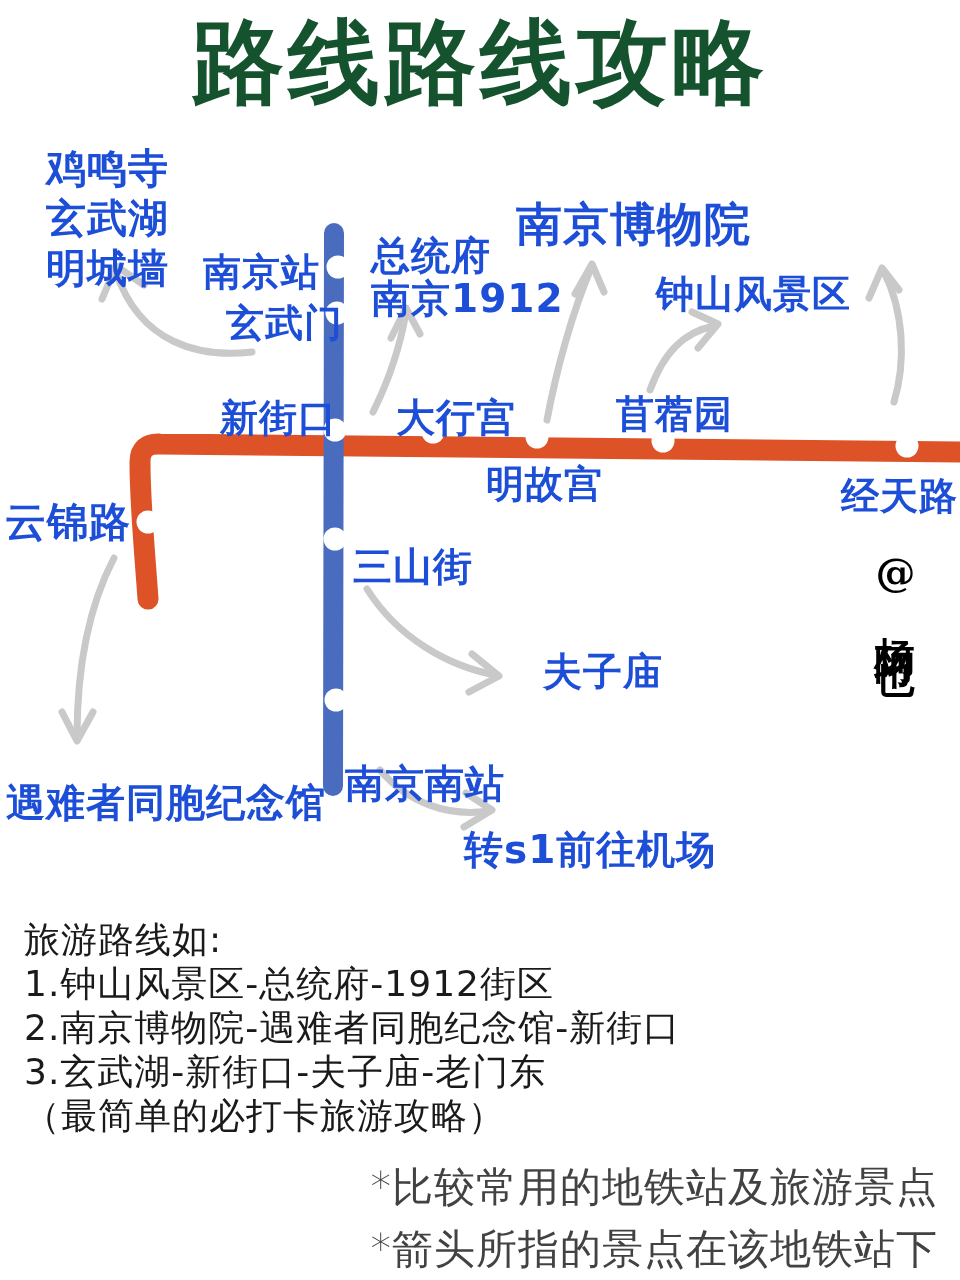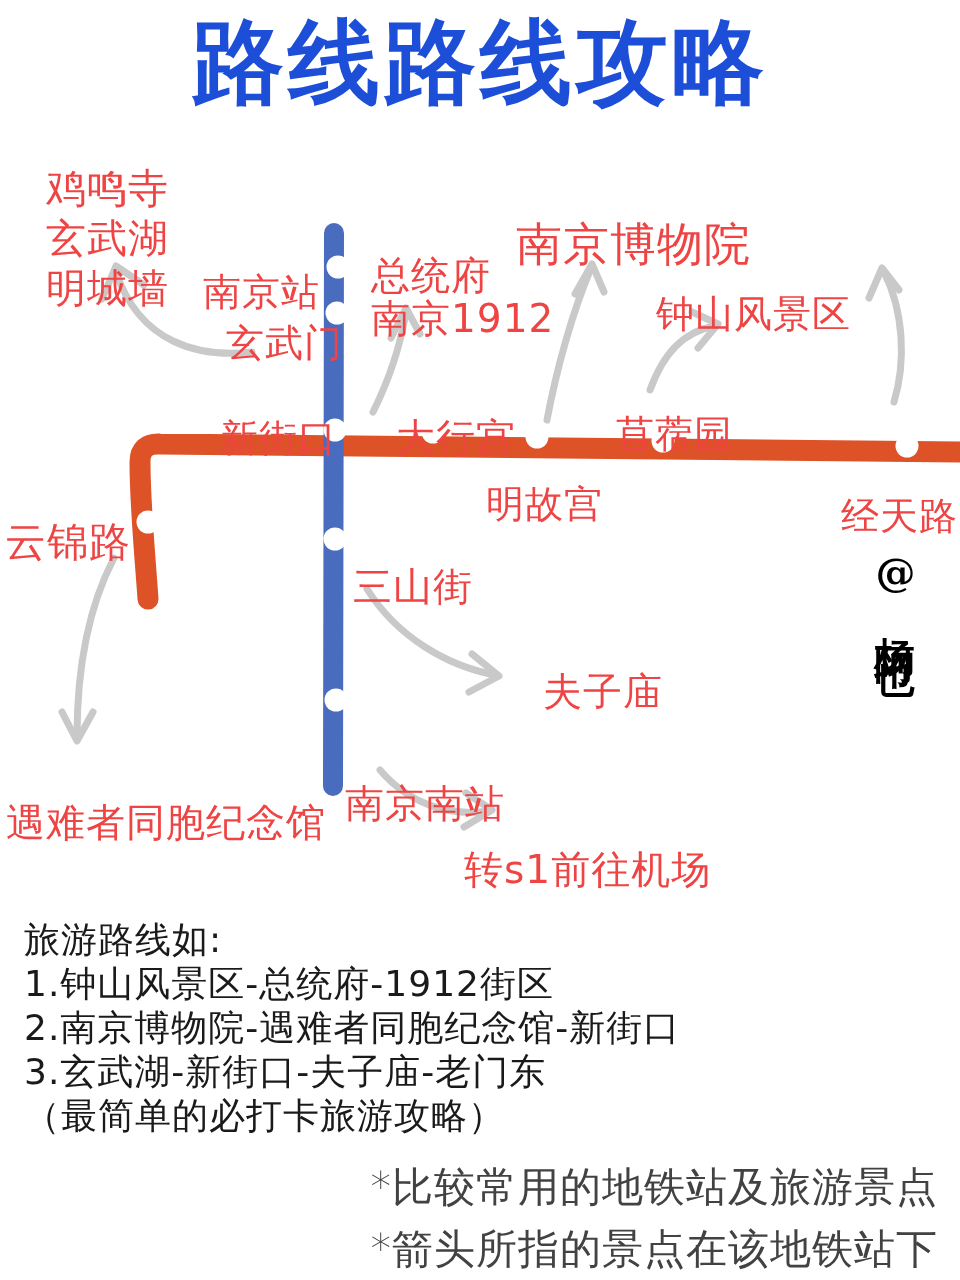--- a/index.html
+++ b/index.html
@@ -3,23 +3,23 @@
 <meta charset="utf-8">
 <style>
   html,body{margin:0;padding:0;background:#ffffff;}
   .canvas{
     position:relative;width:960px;height:1280px;background:#ffffff;overflow:hidden;
     font-family:"DejaVu Sans",sans-serif;color:#161616;
   }
   .map-svg{position:absolute;left:0;top:0;z-index:0;}
   .page-title{
     position:absolute;left:0;top:10px;width:960px;text-align:center;z-index:1;
-    font-size:92px;font-weight:900;color:#1d4ed8;letter-spacing:4px;line-height:1.15;
+    font-size:92px;font-weight:900;color:#14532d;letter-spacing:4px;line-height:1.15;
   }
-  .lbl{position:absolute;z-index:2;font-weight:400;white-space:nowrap;color:#ef4444;letter-spacing:1px;margin-top:20px;}
+  .lbl{position:absolute;z-index:2;font-weight:700;white-space:nowrap;color:#1d4ed8;letter-spacing:1px;}
   .fs38{font-size:38px;} .fs39{font-size:39px;} .fs40{font-size:40px;}
   .fs41{font-size:41px;} .fs42{font-size:46px;}
   .credit{
     position:absolute;left:868px;top:548px;z-index:2;
     writing-mode:vertical-rl;text-orientation:upright;
     font-family:"DejaVu Serif",serif;font-weight:700;font-size:40px;
     letter-spacing:10px;color:#000;
   }
   .notes{
     position:absolute;left:24px;top:918px;z-index:2;

